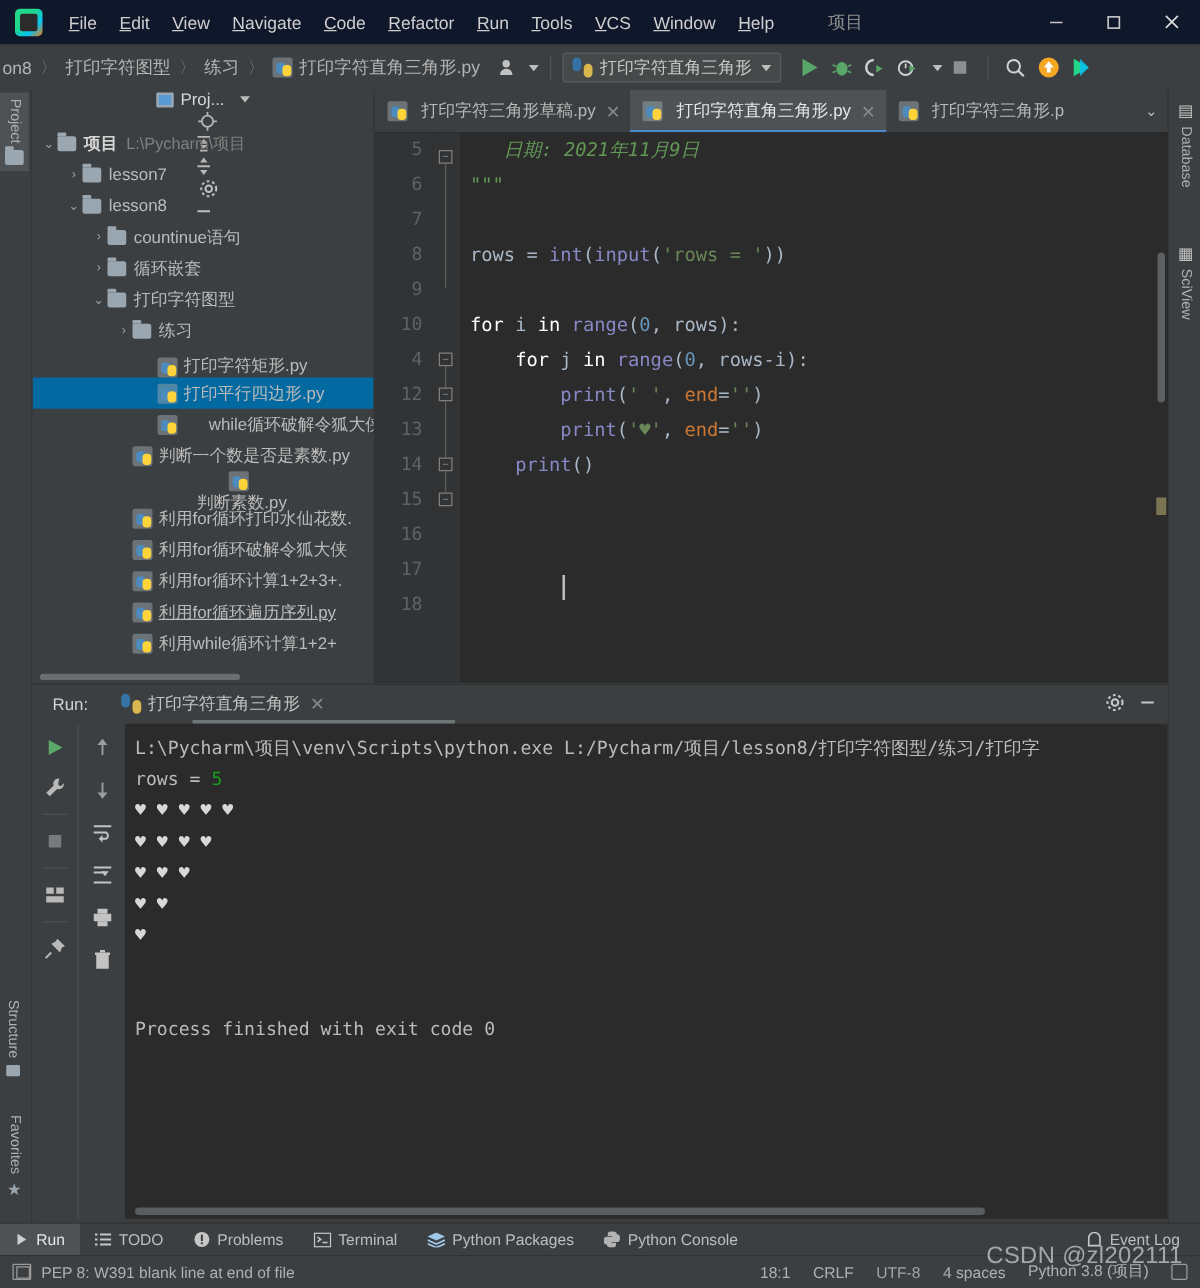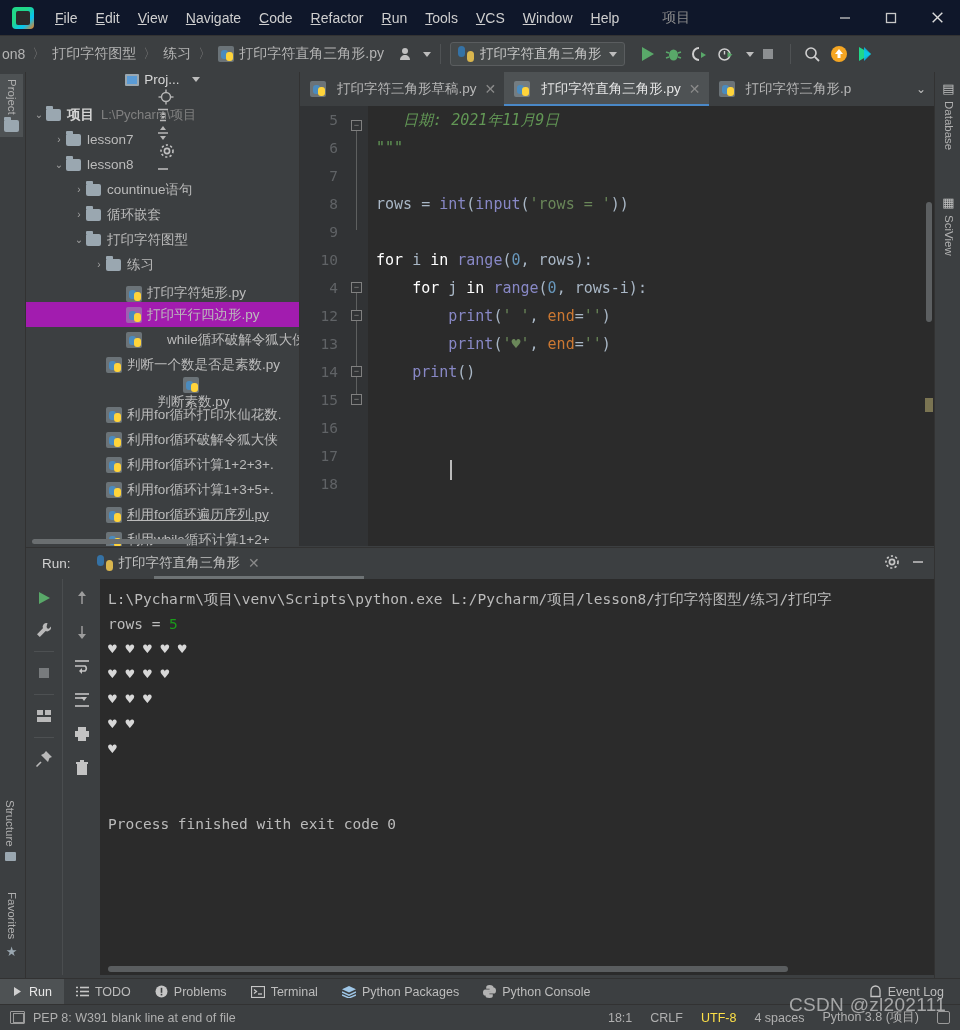--- a/index.html
+++ b/index.html
@@ -89,21 +89,21 @@
   }
   #project-header {
     height: 30px; display: flex; align-items: center; padding: 0 6px; gap: 2px; flex-direction: column;
   }
   #proj-title { display: flex; align-items: center; font-size: 13.5px; color: #d6d6d6; gap: 5px; }
   .proj-sq { width: 14px; height: 12px; border: 2px solid #9aa7b0; background: #5a9bd5; border-radius:1px;}
   .hdr-ic { width: 22px; height: 22px; display: flex; align-items: center; justify-content: center; color: #b7b7b7; }
   #tree { position: absolute; top: 30px; left: 0; right: 0; bottom: 0; overflow: hidden; }
   .tnode { height: 25px; display: flex; align-items: center; font-size: 13.5px;
            color: #bbbbbb; white-space: nowrap; padding-right: 4px; }
-  .tnode.sel { background: #a21caf; }
+  .tnode.sel { background: #0369a1; }
   .arrow { width: 14px; flex: 0 0 auto; color: #a0a0a0; font-size: 10px; text-align: center; }
   .folder-ic { width: 15px; height: 12px; background: #9aa7b0; border-radius: 1px 2px 2px 2px;
                margin-right: 6px; flex: 0 0 auto; position: relative; }
   .folder-ic::before { content:""; position:absolute; left:0; top:-3px; width:7px; height:3px;
                background:#9aa7b0; border-radius:1px 1px 0 0; }
   .tlabel-bold { font-weight: bold; color: #d4d4d4; }
   .tpath { color: #808080; margin-left: 7px; font-size: 13px; }
   #tree-scroll { position: absolute; left: 6px; bottom: 2px; width: 160px; height: 5px;
                  background: #6a6e70; border-radius: 3px; }
 
@@ -191,21 +191,21 @@
                gap: 6px; color: #bdbdbd; font-size: 12.5px; }
 
   
   #status-bar { position: absolute; left: 0; bottom: 0; width: 960px; height: 26px;
                 background: #3c3f41; display: flex; align-items: center;
                 border-top: 1px solid #323232; font-size: 12.5px; color: #b0b0b0; }
   #status-msg { margin-left: 10px; display: flex; align-items: center; gap: 8px; }
   .st-ic { width: 15px; height: 13px; border: 1px solid #9b9b9b; border-radius: 1px; position: relative; }
   .st-ic::after { content:""; position:absolute; left:2px; top:1px; width:9px; height:8px; border:1px solid #9b9b9b;}
   #status-right { margin-left: auto; display: flex; align-items: center; gap: 18px; margin-right: 10px; }
-  .st-dim { color: #fde047; }
+  .st-dim { color: #a3a3a3; }
   #watermark { position: absolute; right: 14px; bottom: 14px; color: #c9c9c9; opacity: .75;
                font-size: 19px; font-family: "Liberation Sans", sans-serif; letter-spacing: .3px;
                pointer-events: none; }
   #lock-ic { width: 13px; height: 13px; border: 1px solid #9b9b9b; border-radius: 2px; }
 </style>
 </head>
 <body>
 
 <div id="menubar">
   <div id="app-logo"></div>
@@ -495,29 +495,20 @@
       </div>
       <div class="tnode" style="padding-left: 66px;">
         <span class="arrow"></span>
         <span class="file-pyicon">
           <span class="sheet"></span>
           <span class="blue"></span>
           <span class="yellow"></span>
         </span>
         <span>利用for循环计算1+2+3+.</span>
       </div>
-      <div class="tnode" style="padding-left: 66px;">
-        <span class="arrow"></span>
-        <span class="file-pyicon">
-          <span class="sheet"></span>
-          <span class="blue"></span>
-          <span class="yellow"></span>
-        </span>
-        <span>利用for循环计算1+3+5+.</span>
-      </div>
       <div class="tnode" style="padding-left: 66px; text-decoration: underline;">
         <span class="arrow"></span>
         <span class="file-pyicon">
           <span class="sheet"></span>
           <span class="blue"></span>
           <span class="yellow"></span>
         </span>
         <span>利用for循环遍历序列.py</span>
       </div>
       <div class="tnode" style="padding-left: 66px;">

